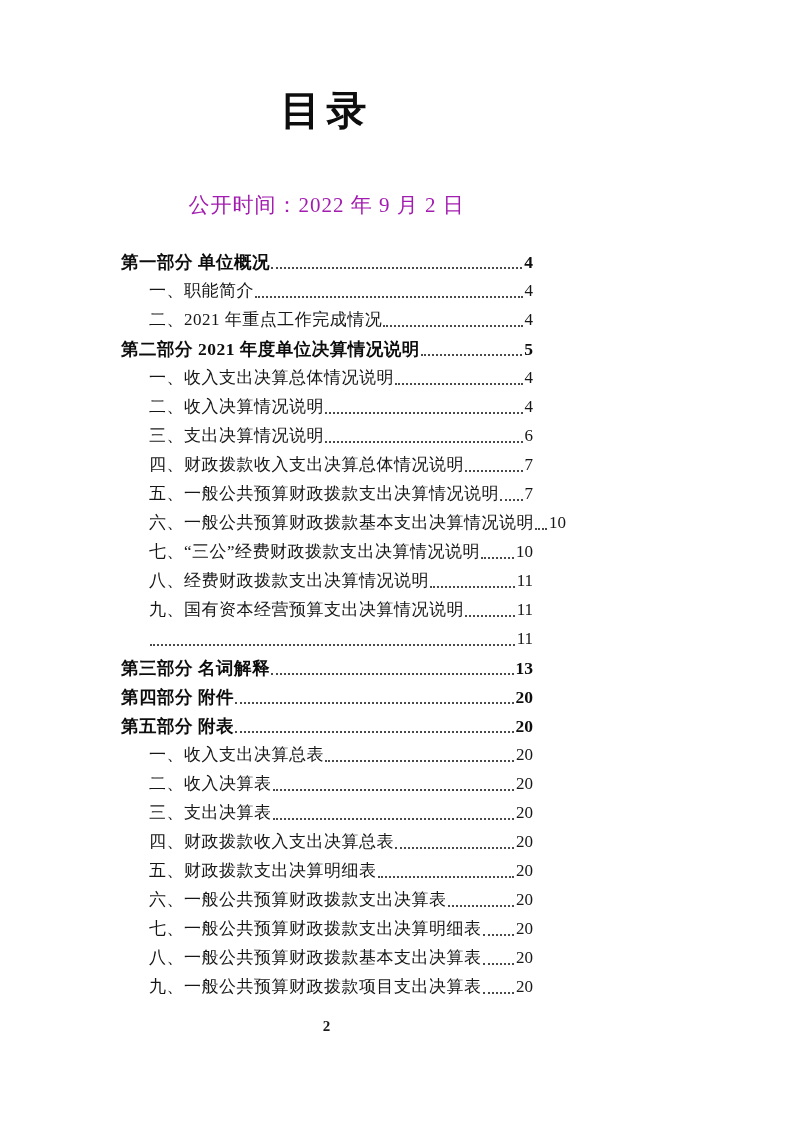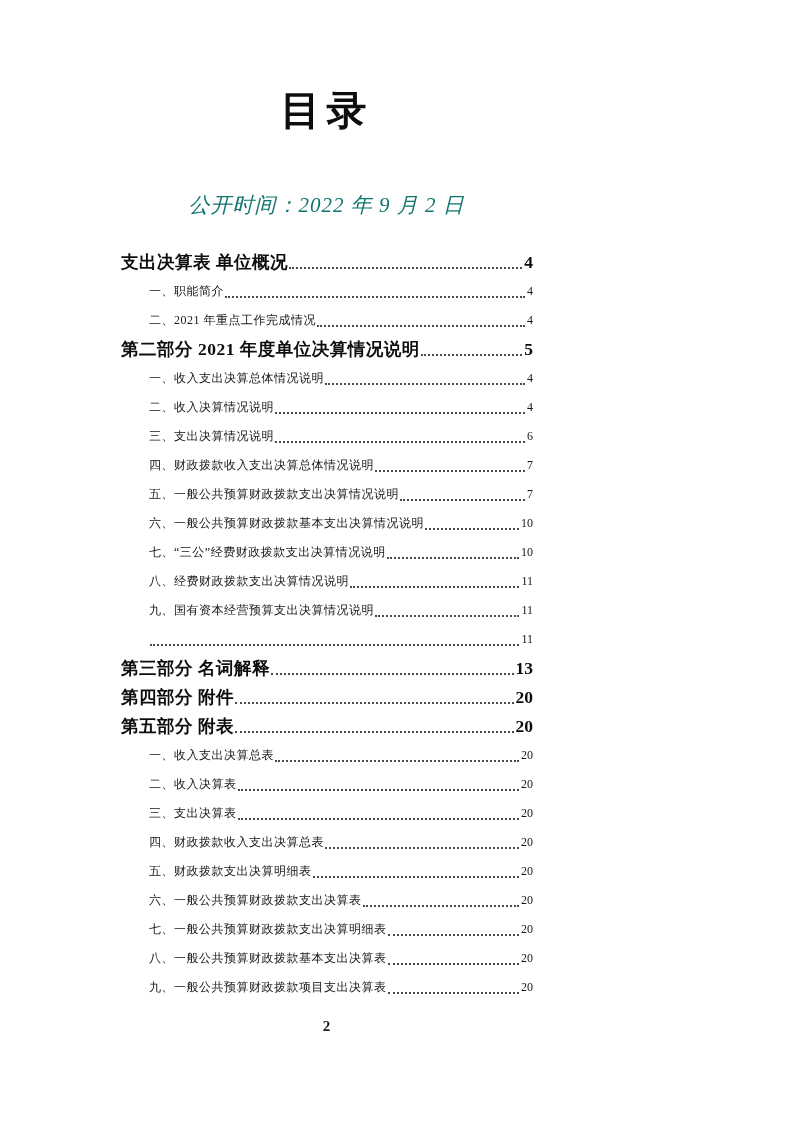--- a/index.html
+++ b/index.html
@@ -27,34 +27,33 @@
     letter-spacing: 6px;
     color: #0d0d0d;
   }
   .publish-line {
     margin: 0;
     margin-top: 56px;
     text-align: center;
     font-size: 21px;
     line-height: 30px;
     letter-spacing: 1px;
-    color: #0f766e;
-    font-style: italic;
+    color: #a21caf;
   }
   .toc {
     position: absolute;
     left: 121px;
     right: 120px;
     top: 244px;
   }
   .toc-row {
     display: flex;
     align-items: flex-end;
     height: 29px;
-    font-size: 12px;
+    font-size: 17px;
     line-height: 22px;
     color: #161616;
   }
   .toc-row.l0 {
     font-weight: 700;
     font-size: 17.5px;
     color: #0d0d0d;
   }
   .toc-row.l1 {
     padding-left: 28px;
@@ -91,21 +90,21 @@
 <body>
 
 <div class="page">
 
   <h1 class="doc-title">目录</h1>
 
   <p class="publish-line">公开时间：2022 年 9 月 2 日</p>
 
   <nav class="toc">
       <div class="toc-row l0">
-    <span class="toc-label">支出决算表 单位概况</span>
+    <span class="toc-label">第一部分 单位概况</span>
     <span class="leader"></span>
     <span class="toc-page">4</span>
   </div>
       <div class="toc-row l1">
     <span class="toc-label">一、职能简介</span>
     <span class="leader"></span>
     <span class="toc-page">4</span>
   </div>
       <div class="toc-row l1">
     <span class="toc-label">二、2021 年重点工作完成情况</span>

